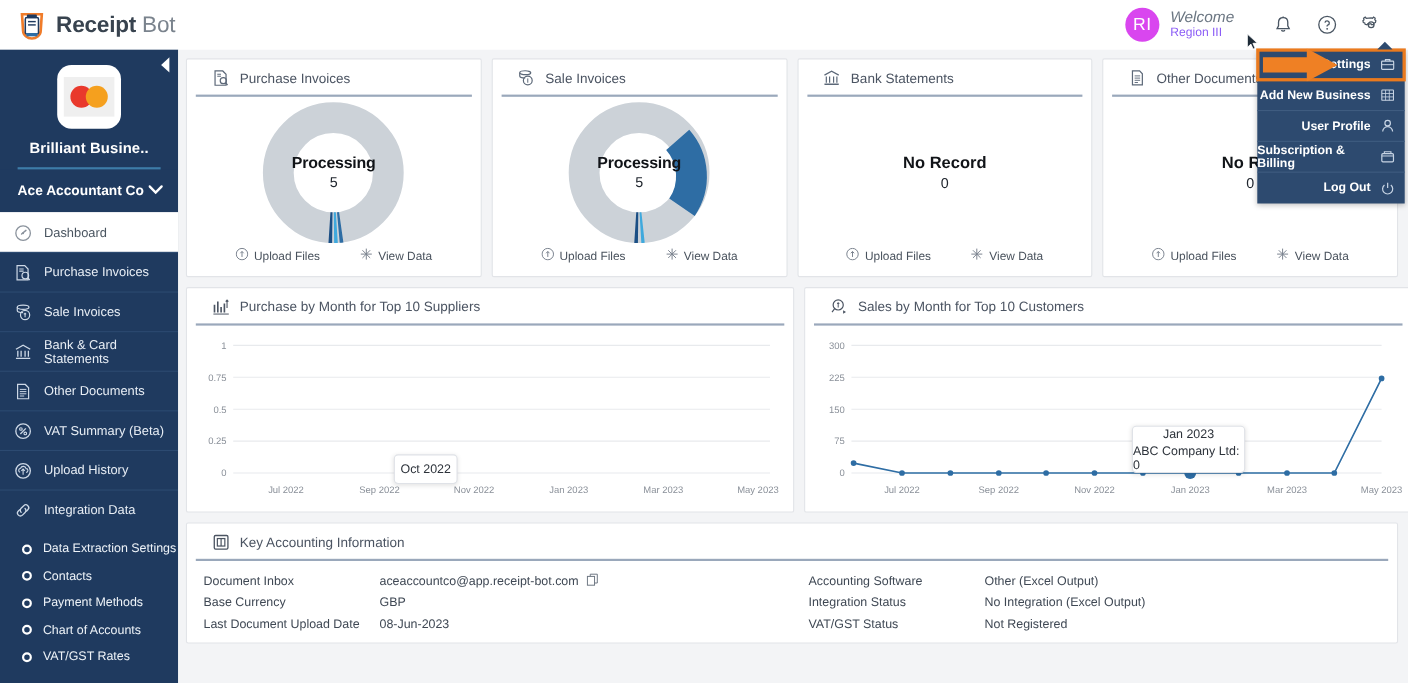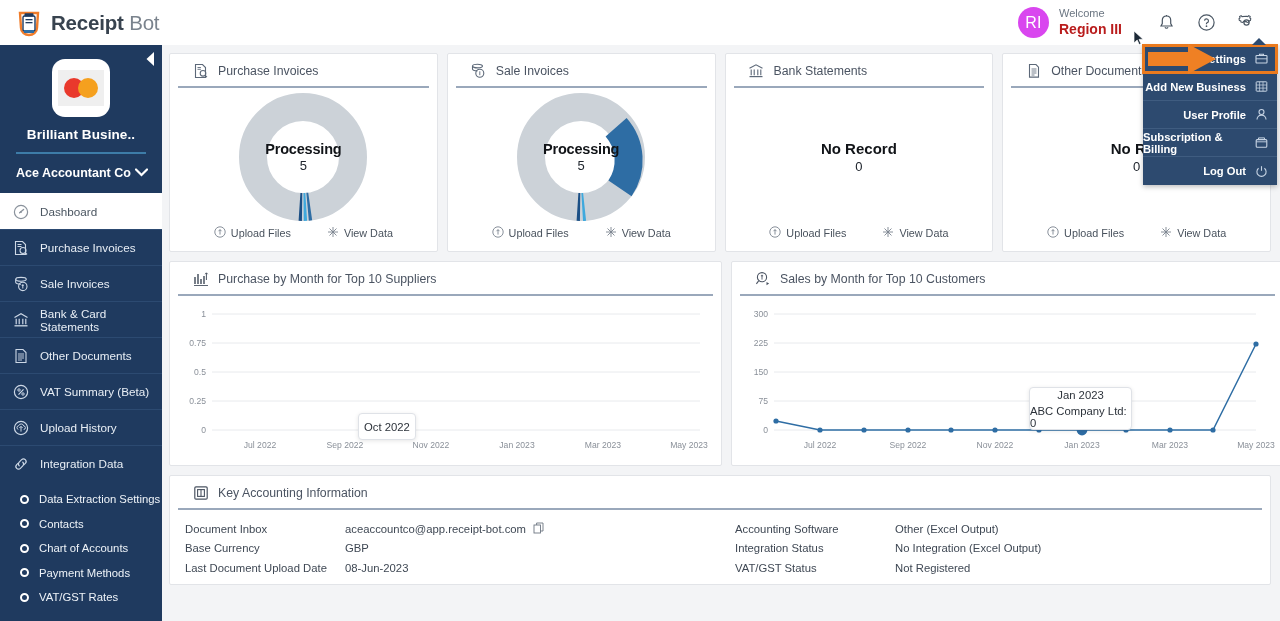--- a/index.html
+++ b/index.html
@@ -29,22 +29,22 @@
     gap: 0px; padding-right: 14px;
   }
   .avatar {
     width: 31px; height: 31px; border-radius: 50%;
     background: #d946ef; color: #fff;
     font-size: 16px; font-weight: normal;
     display: flex; align-items: center; justify-content: center;
     letter-spacing: 0.3px;
   }
   .welcome-block { margin-left: 10px; line-height: 1.25; margin-right: 24px; }
-  .welcome-small { font-size: 11px; color: #6b7682; }
-  .welcome-name { font-size: 14px; color: #b91c1c; font-weight: bold; }
+  .welcome-small { font-size: 14px; color: #6b7682; font-style: italic; }
+  .welcome-name { font-size: 11px; color: #8b5cf6; font-weight: normal; }
   .ticon { width: 40px; height: 34px; display: flex; align-items: center; justify-content: center; cursor: pointer; }
 
   
   .sidebar {
     position: absolute; top: 45px; left: 0; width: 162px; height: 576px;
     background: #1f3a5f;
     color: #fff; overflow: hidden;
   }
   .sidebar-head {
     position: relative; padding: 14px 0 0 0; text-align: center;
@@ -372,25 +372,25 @@
   <div class="sub-item">
     <span class="sub-ring"></span>
     <span>Data Extraction Settings</span>
   </div>
   <div class="sub-item">
     <span class="sub-ring"></span>
     <span>Contacts</span>
   </div>
   <div class="sub-item">
     <span class="sub-ring"></span>
-    <span>Chart of Accounts</span>
+    <span>Payment Methods</span>
   </div>
   <div class="sub-item">
     <span class="sub-ring"></span>
-    <span>Payment Methods</span>
+    <span>Chart of Accounts</span>
   </div>
   <div class="sub-item">
     <span class="sub-ring"></span>
     <span>VAT/GST Rates</span>
   </div>
 </div>
 
 <div class="main">
 
   <div class="stat-row">

